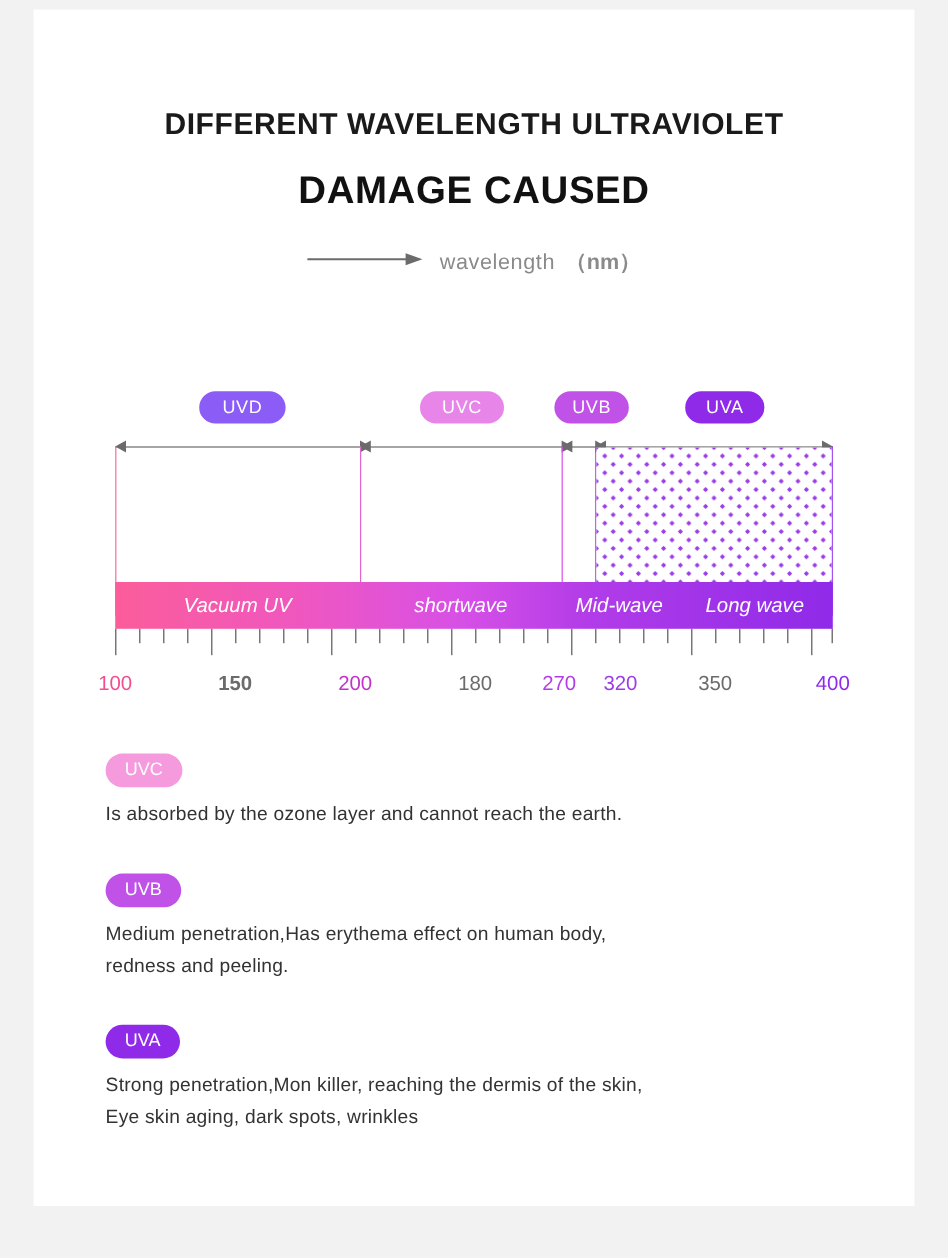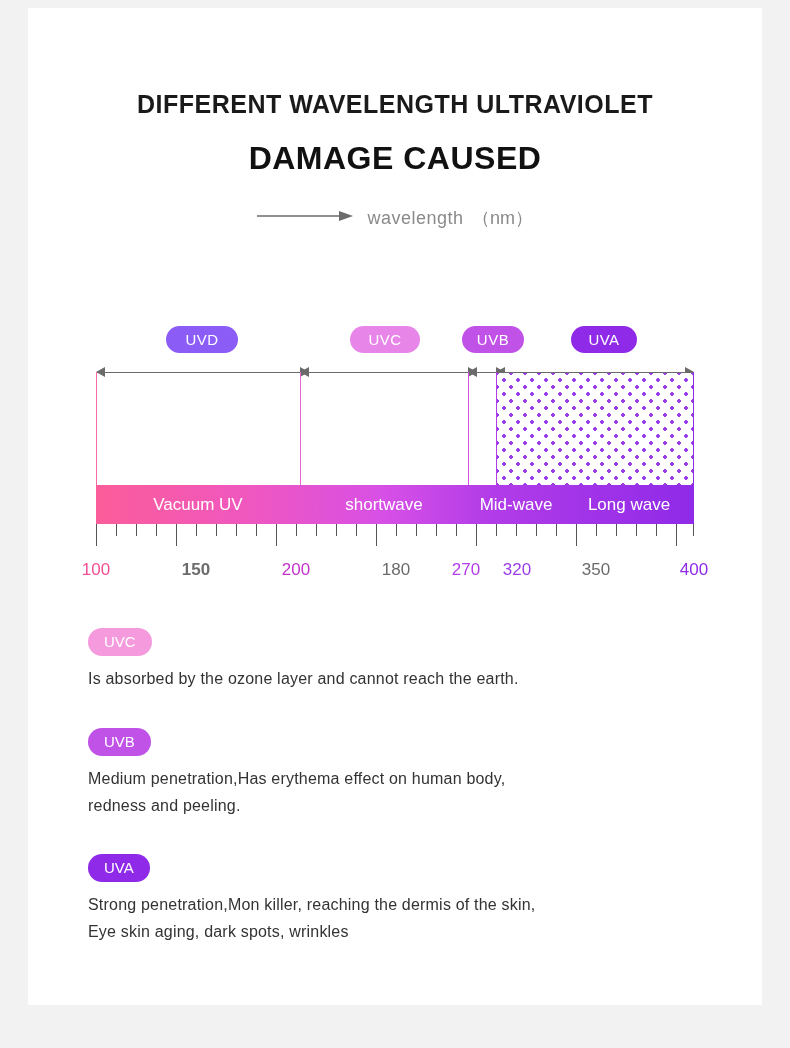--- a/index.html
+++ b/index.html
@@ -63,20 +63,21 @@
     font-size: 18px;
     color: #8a8a8a;
     letter-spacing: 0.5px;
   }
   .wl-unit {
     display: inline-block;
     vertical-align: middle;
     font-size: 18px;
     color: #8a8a8a;
     margin-left: 4px;
+    font-weight: bold;
   }
 
   
   .chart {
     position: absolute;
     left: 0;
     top: 300px;
     width: 734px;
     height: 300px;
   }
@@ -139,20 +140,21 @@
     background: linear-gradient(to right, #fb5d9a 0%, #ef57c0 26%, #d750e6 48%, #b23ce8 66%, #8f2ae8 100%);
   }
   .cb-seg {
     position: absolute;
     top: 0;
     height: 39px;
     line-height: 39px;
     text-align: center;
     color: #ffffff;
     font-size: 17px;
+    font-style: italic;
   }
 
   .ruler {
     position: absolute;
     left: 68px;
     top: 216px;
     width: 598px;
     height: 28px;
   }
   .tick {

